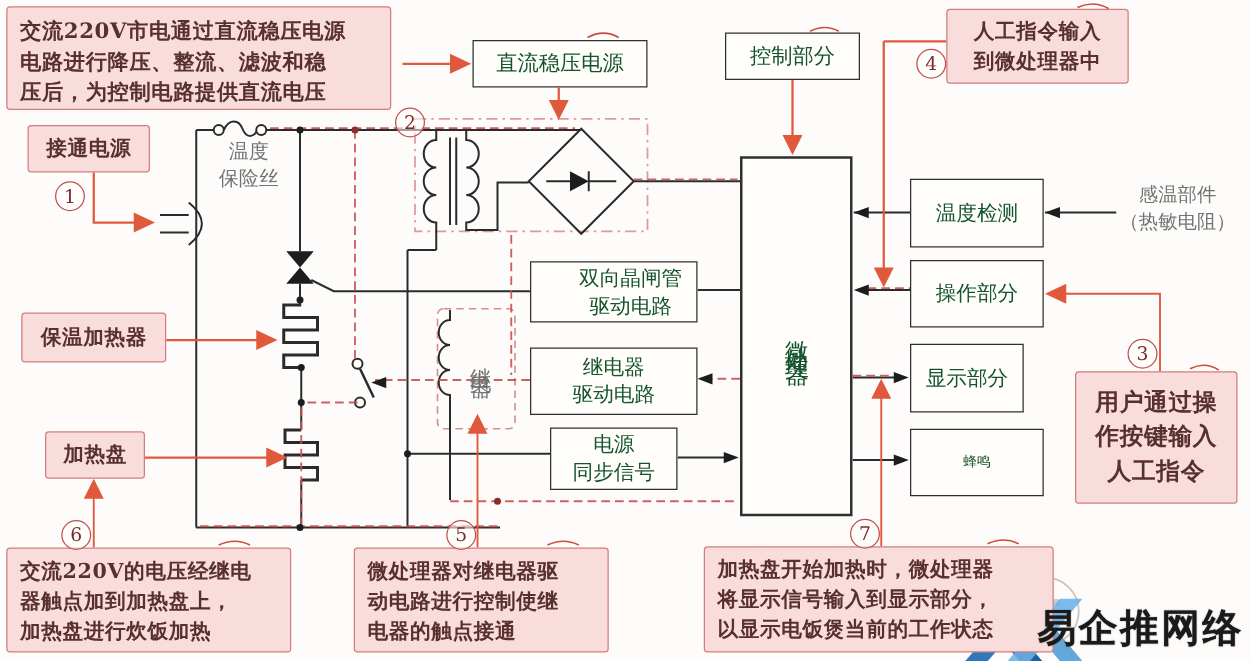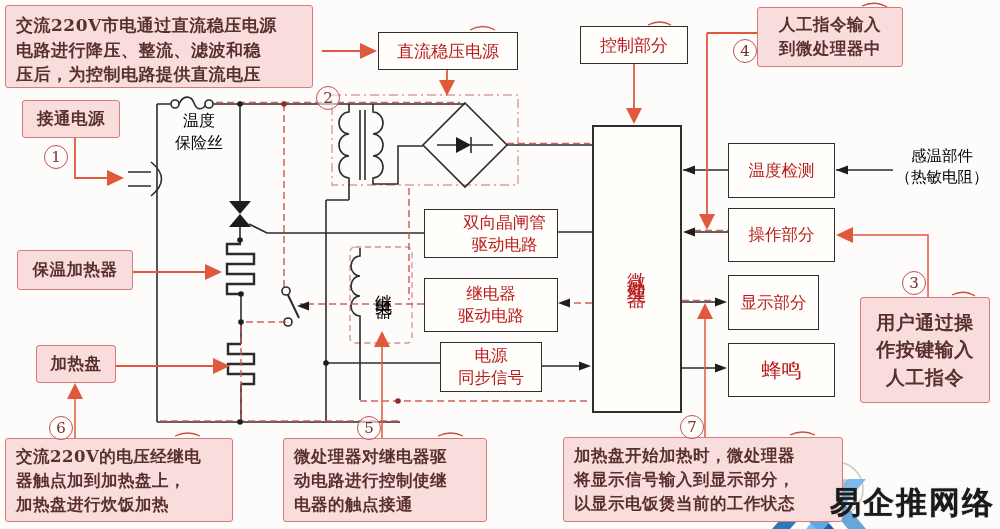--- a/index.html
+++ b/index.html
@@ -12,30 +12,30 @@
   .note{
     position:absolute;z-index:3;box-sizing:border-box;
     background:#f9dcdc;border:1.6px solid #d47c7c;border-radius:3px;
     color:#58302e;white-space:pre-line;line-height:1.45;
     font-weight:600;letter-spacing:0.5px;
   }
   .note.center{display:flex;align-items:center;justify-content:center;text-align:center;}
   .blk{
     position:absolute;z-index:3;box-sizing:border-box;
     background:#fffefb;border:1.6px solid #2f2f2f;
-    color:#b91c1c;white-space:pre-line;line-height:1.32;
+    color:#14532d;white-space:pre-line;line-height:1.32;
     display:flex;align-items:center;justify-content:center;text-align:center;
   }
   .num{
     position:absolute;z-index:4;width:22px;height:22px;border-radius:50%;
     border:1.6px solid #c0504d;color:#7d2a28;font-size:15px;
     display:flex;align-items:center;justify-content:center;
     background:rgba(255,255,255,.55);
   }
-  .lbl{position:absolute;z-index:3;color:#000000;white-space:pre-line;text-align:center;line-height:1.35;}
+  .lbl{position:absolute;z-index:3;color:#737373;white-space:pre-line;text-align:center;line-height:1.35;}
   .vtext{writing-mode:vertical-rl;letter-spacing:6px;}
   .wm1{
     position:absolute;z-index:6;left:856px;top:464px;font-size:21px;
     color:#aaa49b;letter-spacing:7px;font-weight:600;
   }
   .wm2{
     position:absolute;z-index:7;left:830px;top:482px;font-size:31px;
     color:#1a1a1a;letter-spacing:2px;font-weight:800;
     text-shadow:0 0 1px #555;
   }
@@ -226,21 +226,21 @@
 
   <div class="blk" style="left:440px;top:342px;width:102px;height:50px;font-size:16.5px;">电源
 同步信号</div>
 
   <div class="blk" style="left:728px;top:143px;width:107px;height:55px;font-size:16.5px;">温度检测</div>
 
   <div class="blk" style="left:728px;top:208px;width:107px;height:54px;font-size:16.5px;">操作部分</div>
 
   <div class="blk" style="left:728px;top:275px;width:91px;height:55px;font-size:16.5px;">显示部分</div>
 
-  <div class="blk" style="left:728px;top:343px;width:107px;height:54px;font-size:20px;">蜂鸣</div>
+  <div class="blk" style="left:728px;top:343px;width:107px;height:54px;font-size:11px;">蜂鸣</div>
 
   <div class="lbl" style="left:160px;top:110px;width:78px;font-size:16px;">温度
 保险丝</div>
 
   <div class="lbl vtext" style="left:372px;top:243px;height:88px;font-size:17px;letter-spacing:4px;">继电器</div>
 
   <div class="lbl" style="left:884px;top:146px;width:116px;font-size:15.5px;">感温部件
 （热敏电阻）</div>
 
   <div class="num" style="left:44px;top:145px;">1</div>

